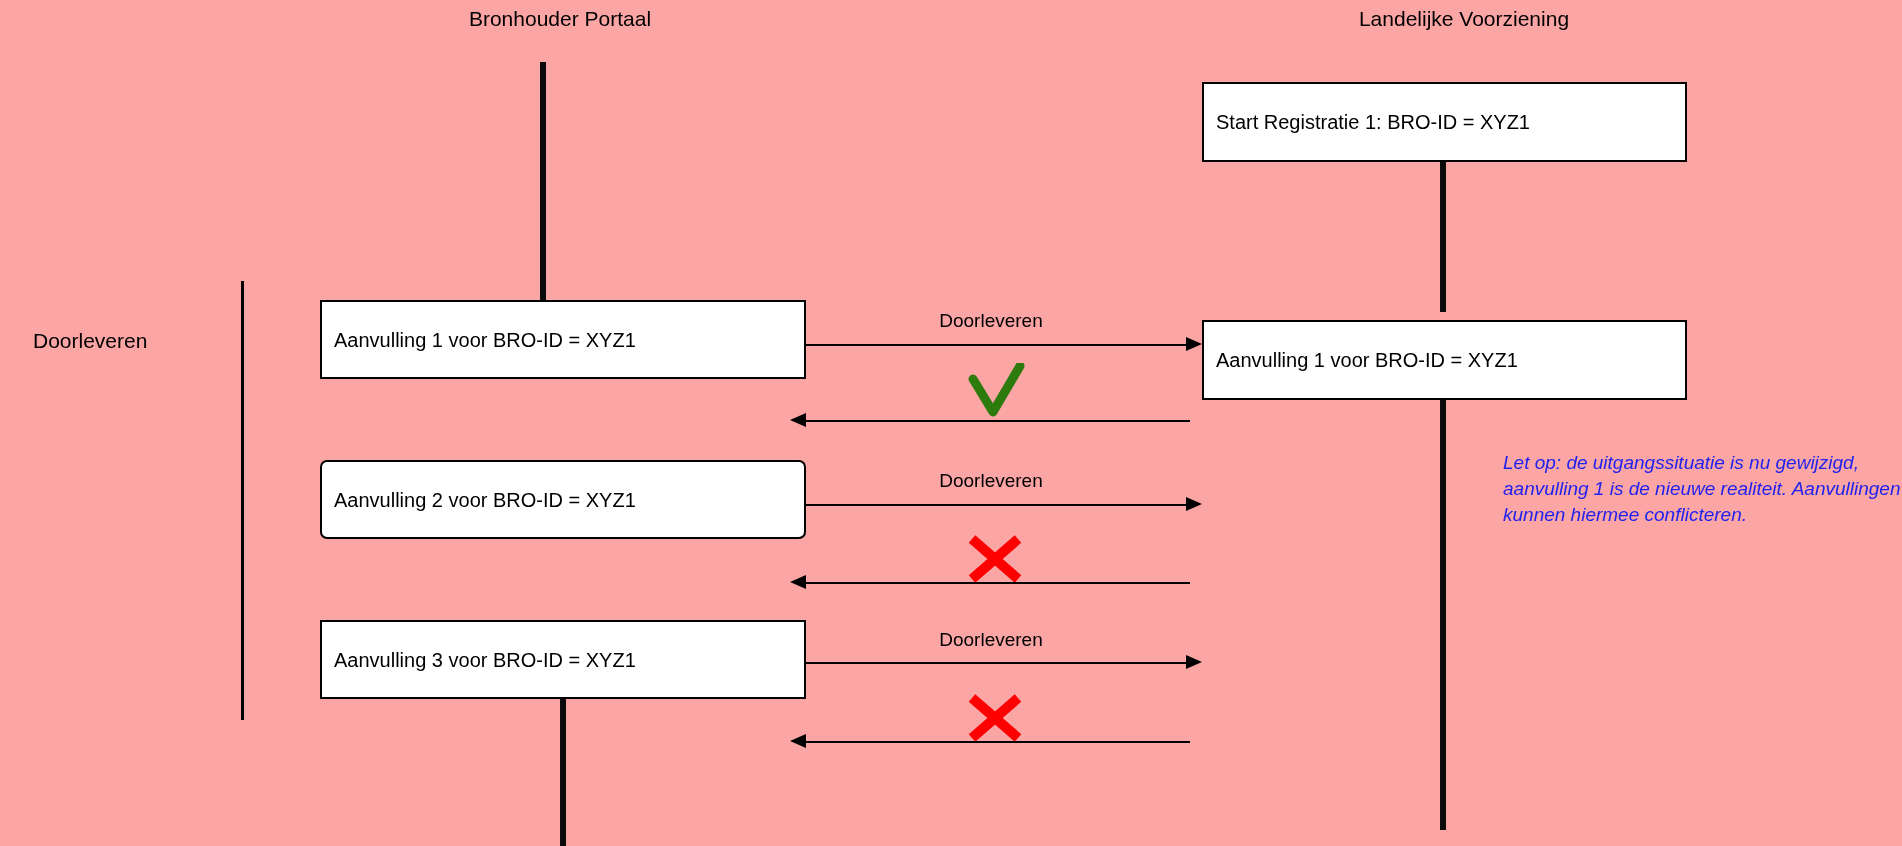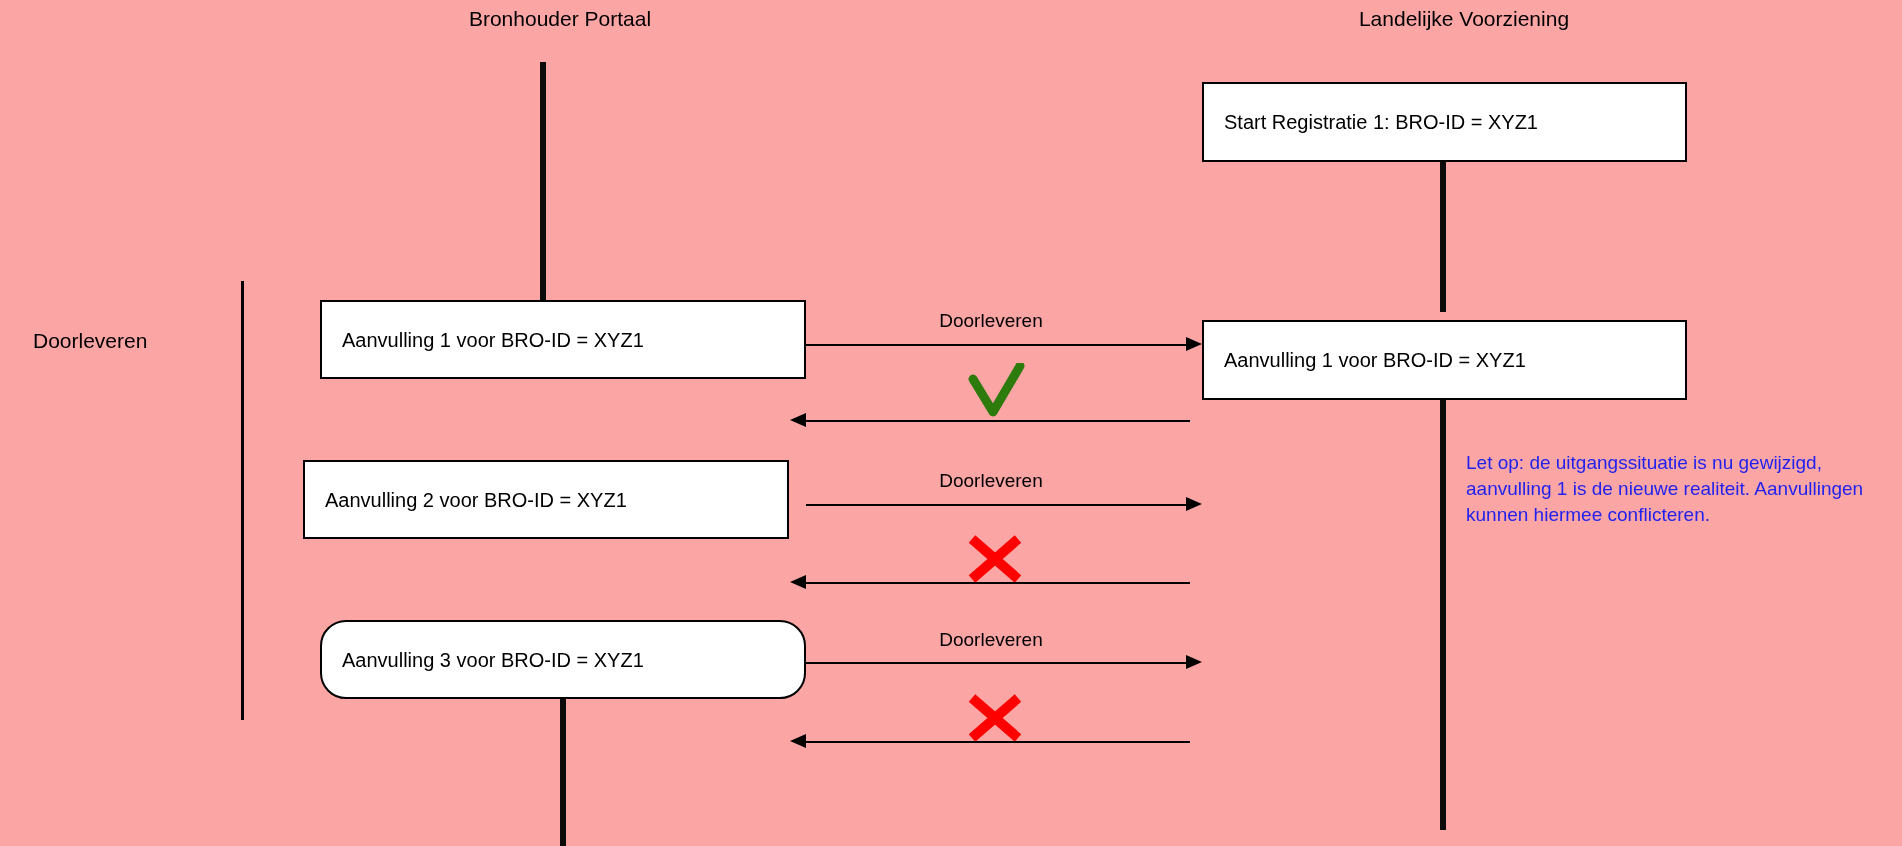--- a/index.html
+++ b/index.html
@@ -34,21 +34,21 @@
     width: 6px;
     transform: translateX(-50%);
   }
   .msgbox {
     position: absolute;
     box-sizing: border-box;
     background: #ffffff;
     border: 2px solid #000000;
     display: flex;
     align-items: center;
-    padding-left: 20px;
+    padding-left: 12px;
   }
   .msgbox span {
     font-size: 20px;
     line-height: 24px;
     color: #000000;
     white-space: nowrap;
   }
   .arrow-line {
     position: absolute;
     height: 0;
@@ -121,25 +121,25 @@
   </div>
 
   <div class="msgbox" style="left:320px; top:300px; width:486px; height:79px;">
     <span>Aanvulling 1 voor BRO-ID = XYZ1</span>
   </div>
 
   <div class="msgbox" style="left:1202px; top:320px; width:485px; height:80px;">
     <span>Aanvulling 1 voor BRO-ID = XYZ1</span>
   </div>
 
-  <div class="msgbox" style="left:303px; top:460px; width:486px; height:79px;">
+  <div class="msgbox" style="left:320px; top:460px; width:486px; height:79px;border-radius:7px;">
     <span>Aanvulling 2 voor BRO-ID = XYZ1</span>
   </div>
 
-  <div class="msgbox" style="left:320px; top:620px; width:486px; height:79px;border-radius:26px;">
+  <div class="msgbox" style="left:320px; top:620px; width:486px; height:79px;">
     <span>Aanvulling 3 voor BRO-ID = XYZ1</span>
   </div>
 
   <div class="arrow-label" style="left:991px; top:310px;">Doorleveren</div>
   <div class="arrow-line" style="left:806px; top:344px; width:382px;"></div>
   <div class="arrow-head right" style="left:1186px; top:337px;"></div>
 
   <div class="mark" style="left:968px; top:363px;">
     <svg width="62" height="56" viewBox="0 0 62 56">
       <path d="M5 16 L25 49 L52 3" stroke="#2d7a0d" stroke-width="9" fill="none" stroke-linecap="round" stroke-linejoin="round"></path>
@@ -165,15 +165,15 @@
   <div class="arrow-head right" style="left:1186px; top:655px;"></div>
 
   <div class="mark" style="left:965px; top:693px;">
     <svg width="60" height="50" viewBox="0 0 60 50">
       <path d="M7 5 L53 45 M53 5 L7 45" stroke="#ff0000" stroke-width="10" fill="none" stroke-linecap="butt"></path>
     </svg>
   </div>
   <div class="arrow-line" style="left:806px; top:741px; width:384px;"></div>
   <div class="arrow-head left" style="left:790px; top:734px;"></div>
 
-  <div class="note" style="left:1466px; top:450px; width:400px;">Let op: de uitgangssituatie is nu gewijzigd, aanvulling 1 is de nieuwe realiteit. Aanvullingen kunnen hiermee conflicteren.</div>
+  <div class="note" style="left:1503px; top:450px; width:400px;font-style:italic;">Let op: de uitgangssituatie is nu gewijzigd, aanvulling 1 is de nieuwe realiteit. Aanvullingen kunnen hiermee conflicteren.</div>
 
 </div>
 
 </body></html>

